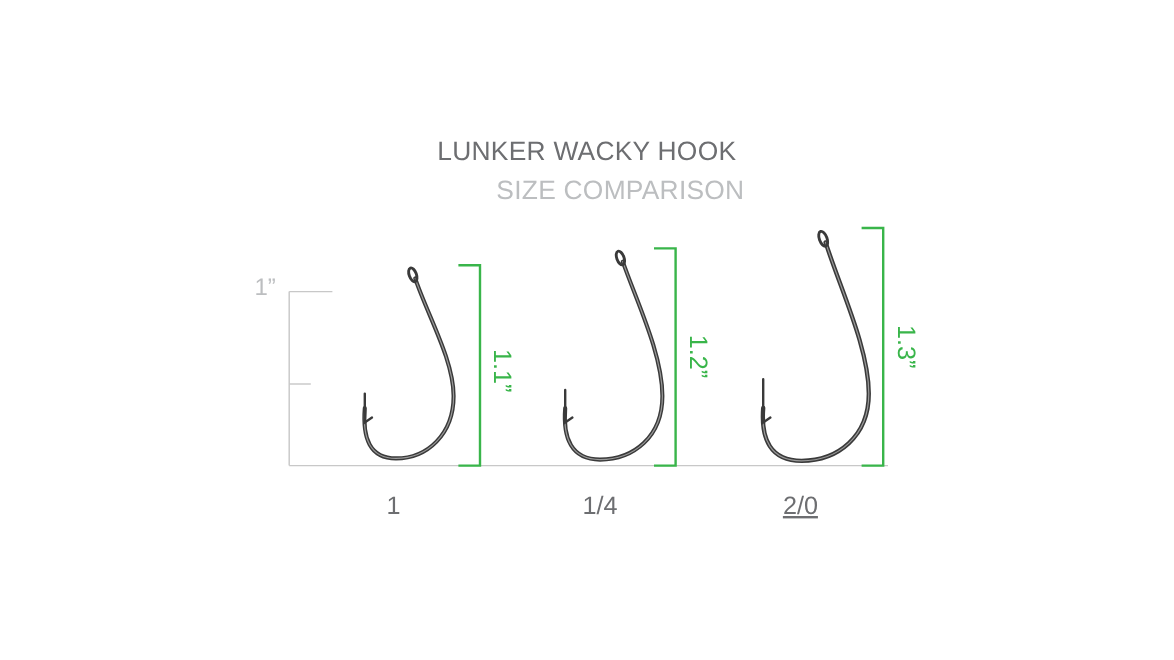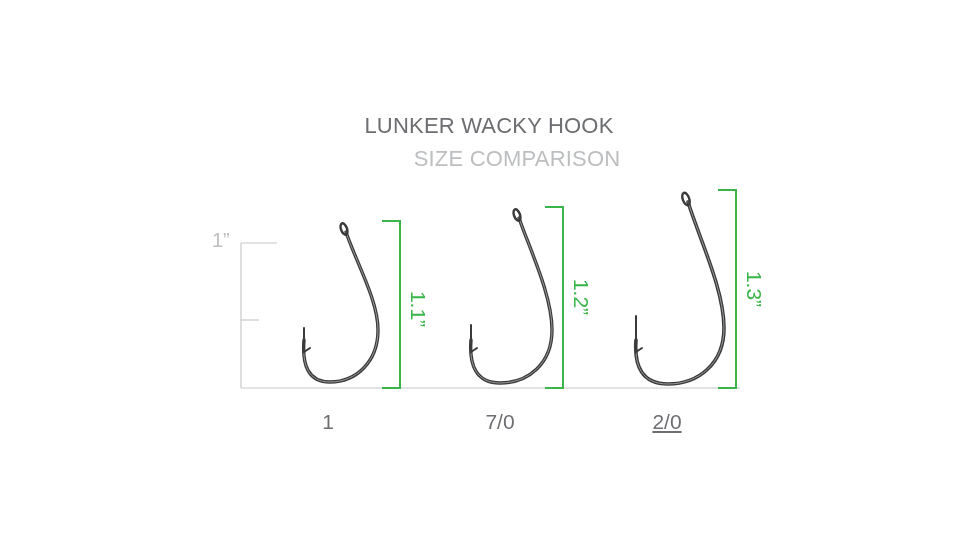--- a/index.html
+++ b/index.html
@@ -64,14 +64,14 @@
   </g>
 </svg>
 
 <div class="ruler-label">1”</div>
 
 <div class="meas-label" style="left:418px; top:309px;">1.1”</div>
 <div class="meas-label" style="left:581px; top:297px;">1.2”</div>
 <div class="meas-label" style="left:754px; top:289px;">1.3”</div>
 
 <div class="size-label" style="left:328px;">1</div>
-<div class="size-label" style="left:500px;">7/0</div>
+<div class="size-label" style="left:500px;">1/4</div>
 <div class="size-label" style="left:667px;text-decoration:underline;">2/0</div>
 
 </body></html>

